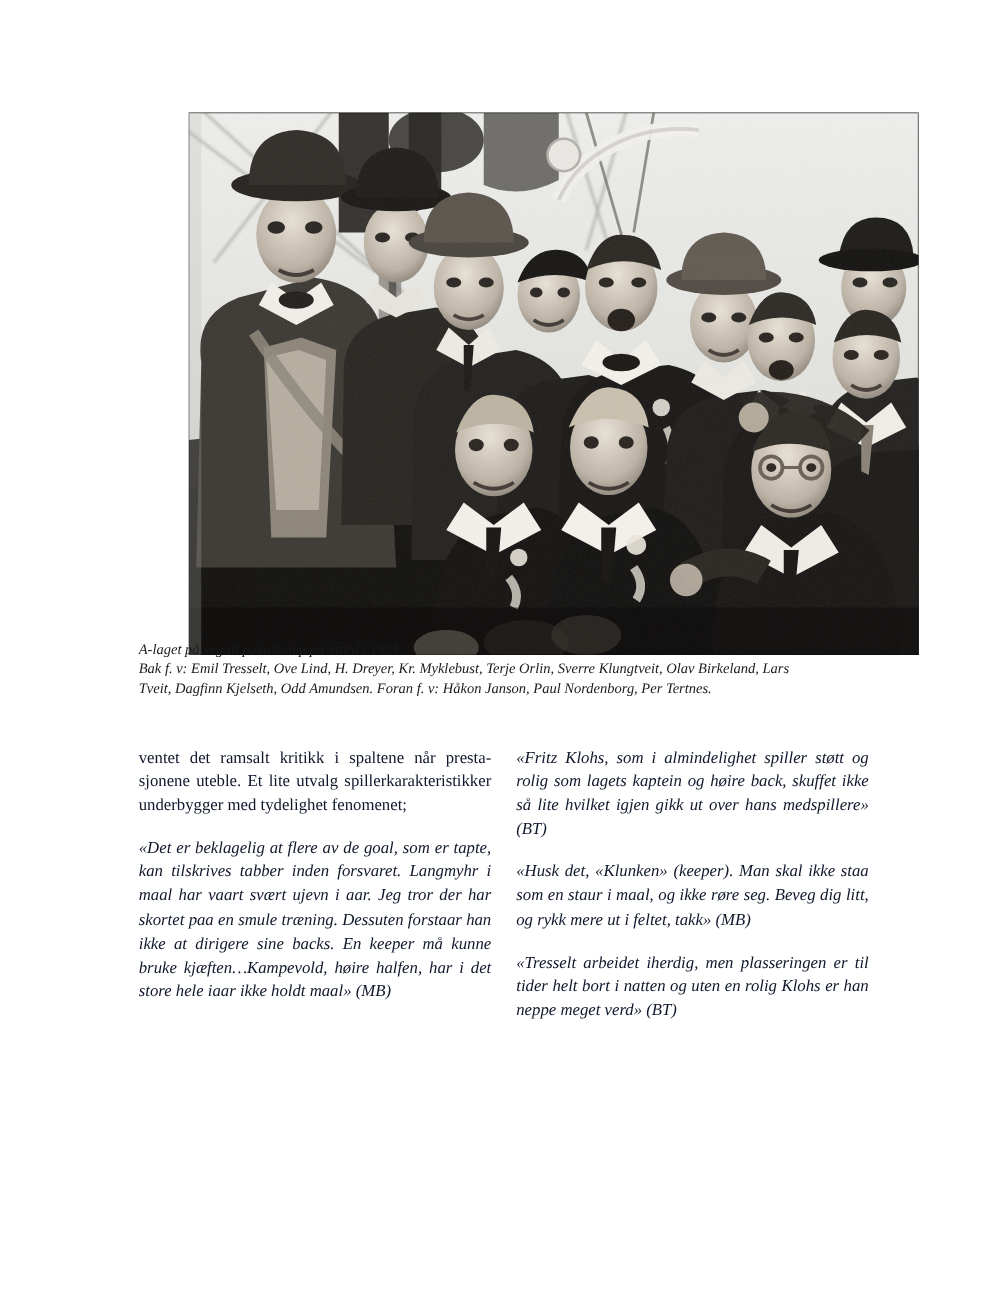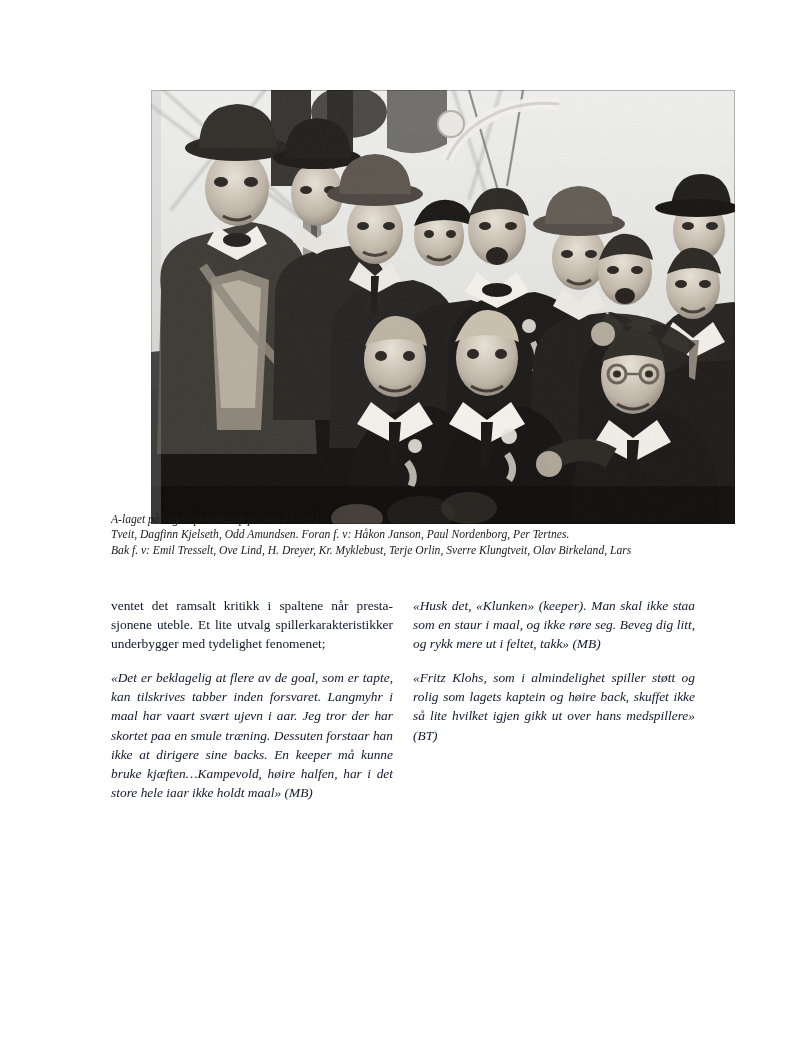--- a/index.html
+++ b/index.html
@@ -335,34 +335,35 @@
           <path d="M0 0 h584 v434 h-584 z" fill="none" stroke="#000" stroke-width="2" opacity="0.25"></path>
           <rect x="0" y="396" width="584" height="38" fill="#0b0a09" opacity="0.5"></rect>
           <rect x="0" y="0" width="10" height="434" fill="#b9b9b4" opacity="0.25"></rect>
         </g>
       </svg>
     </div>
   </figure>
 
   <figcaption class="caption">
     <span class="caption-line">A-laget på veg til pokalkamp på Stord i 1931.</span>
+    <span class="caption-line">Bak f. v: Emil Tresselt, Ove Lind, H. Dreyer, Kr. Myklebust, Terje Orlin, Sverre Klungtveit, Olav Birkeland, Lars</span>
     <span class="caption-line">Tveit, Dagfinn Kjelseth, Odd Amundsen. Foran f. v: Håkon Janson, Paul Nordenborg, Per Tertnes.</span>
-    <span class="caption-line">Bak f. v: Emil Tresselt, Ove Lind, H. Dreyer, Kr. Myklebust, Terje Orlin, Sverre Klungtveit, Olav Birkeland, Lars</span>
   </figcaption>
 
   <div class="columns">
 
     <div class="col col-left">
       <p class="para">ventet det ramsalt kritikk i spaltene når presta­sjonene uteble. Et lite utvalg spillerkarakteris­tikker underbygger med tydelighet fenomenet;</p>
       <p class="para quote">«Det er beklagelig at flere av de goal, som er tapte, kan tilskrives tabber inden forsvaret. Langmyhr i maal har vaart svært ujevn i aar. Jeg tror der har skortet paa en smule træning. Dessuten for­staar han ikke at dirigere sine backs. En keeper må kunne bruke kjæften…Kampevold, høire halfen, har i det store hele iaar ikke holdt maal» (MB)</p>
     </div>
 
     <div class="col col-right">
+      <p class="para quote">«Fritz Klohs, som i almindelighet spiller støtt og rolig som lagets kaptein og høire back, skuffet ikke så lite hvilket igjen gikk ut over hans med­spillere» (BT)</p>
       <p class="para quote">«Husk det, «Klunken» (keeper). Man skal ikke staa som en staur i maal, og ikke røre seg. Beveg dig litt, og rykk mere ut i feltet, takk» (MB)</p>
-      <p class="para quote">«Fritz Klohs, som i almindelighet spiller støtt og rolig som lagets kaptein og høire back, skuffet ikke så lite hvilket igjen gikk ut over hans med­spillere» (BT)</p>
+      <p class="para quote">«Tresselt arbeidet iherdig, men plasseringen er til tider helt bort i natten og uten en rolig Klohs er han neppe meget verd» (BT)</p>
     </div>
 
   </div>
 
   <div class="footer">
     <span class="folio">38</span>
     <span class="runhead">MINDE IDRETTSLAG  1915–2020</span>
   </div>
 
 </div>

